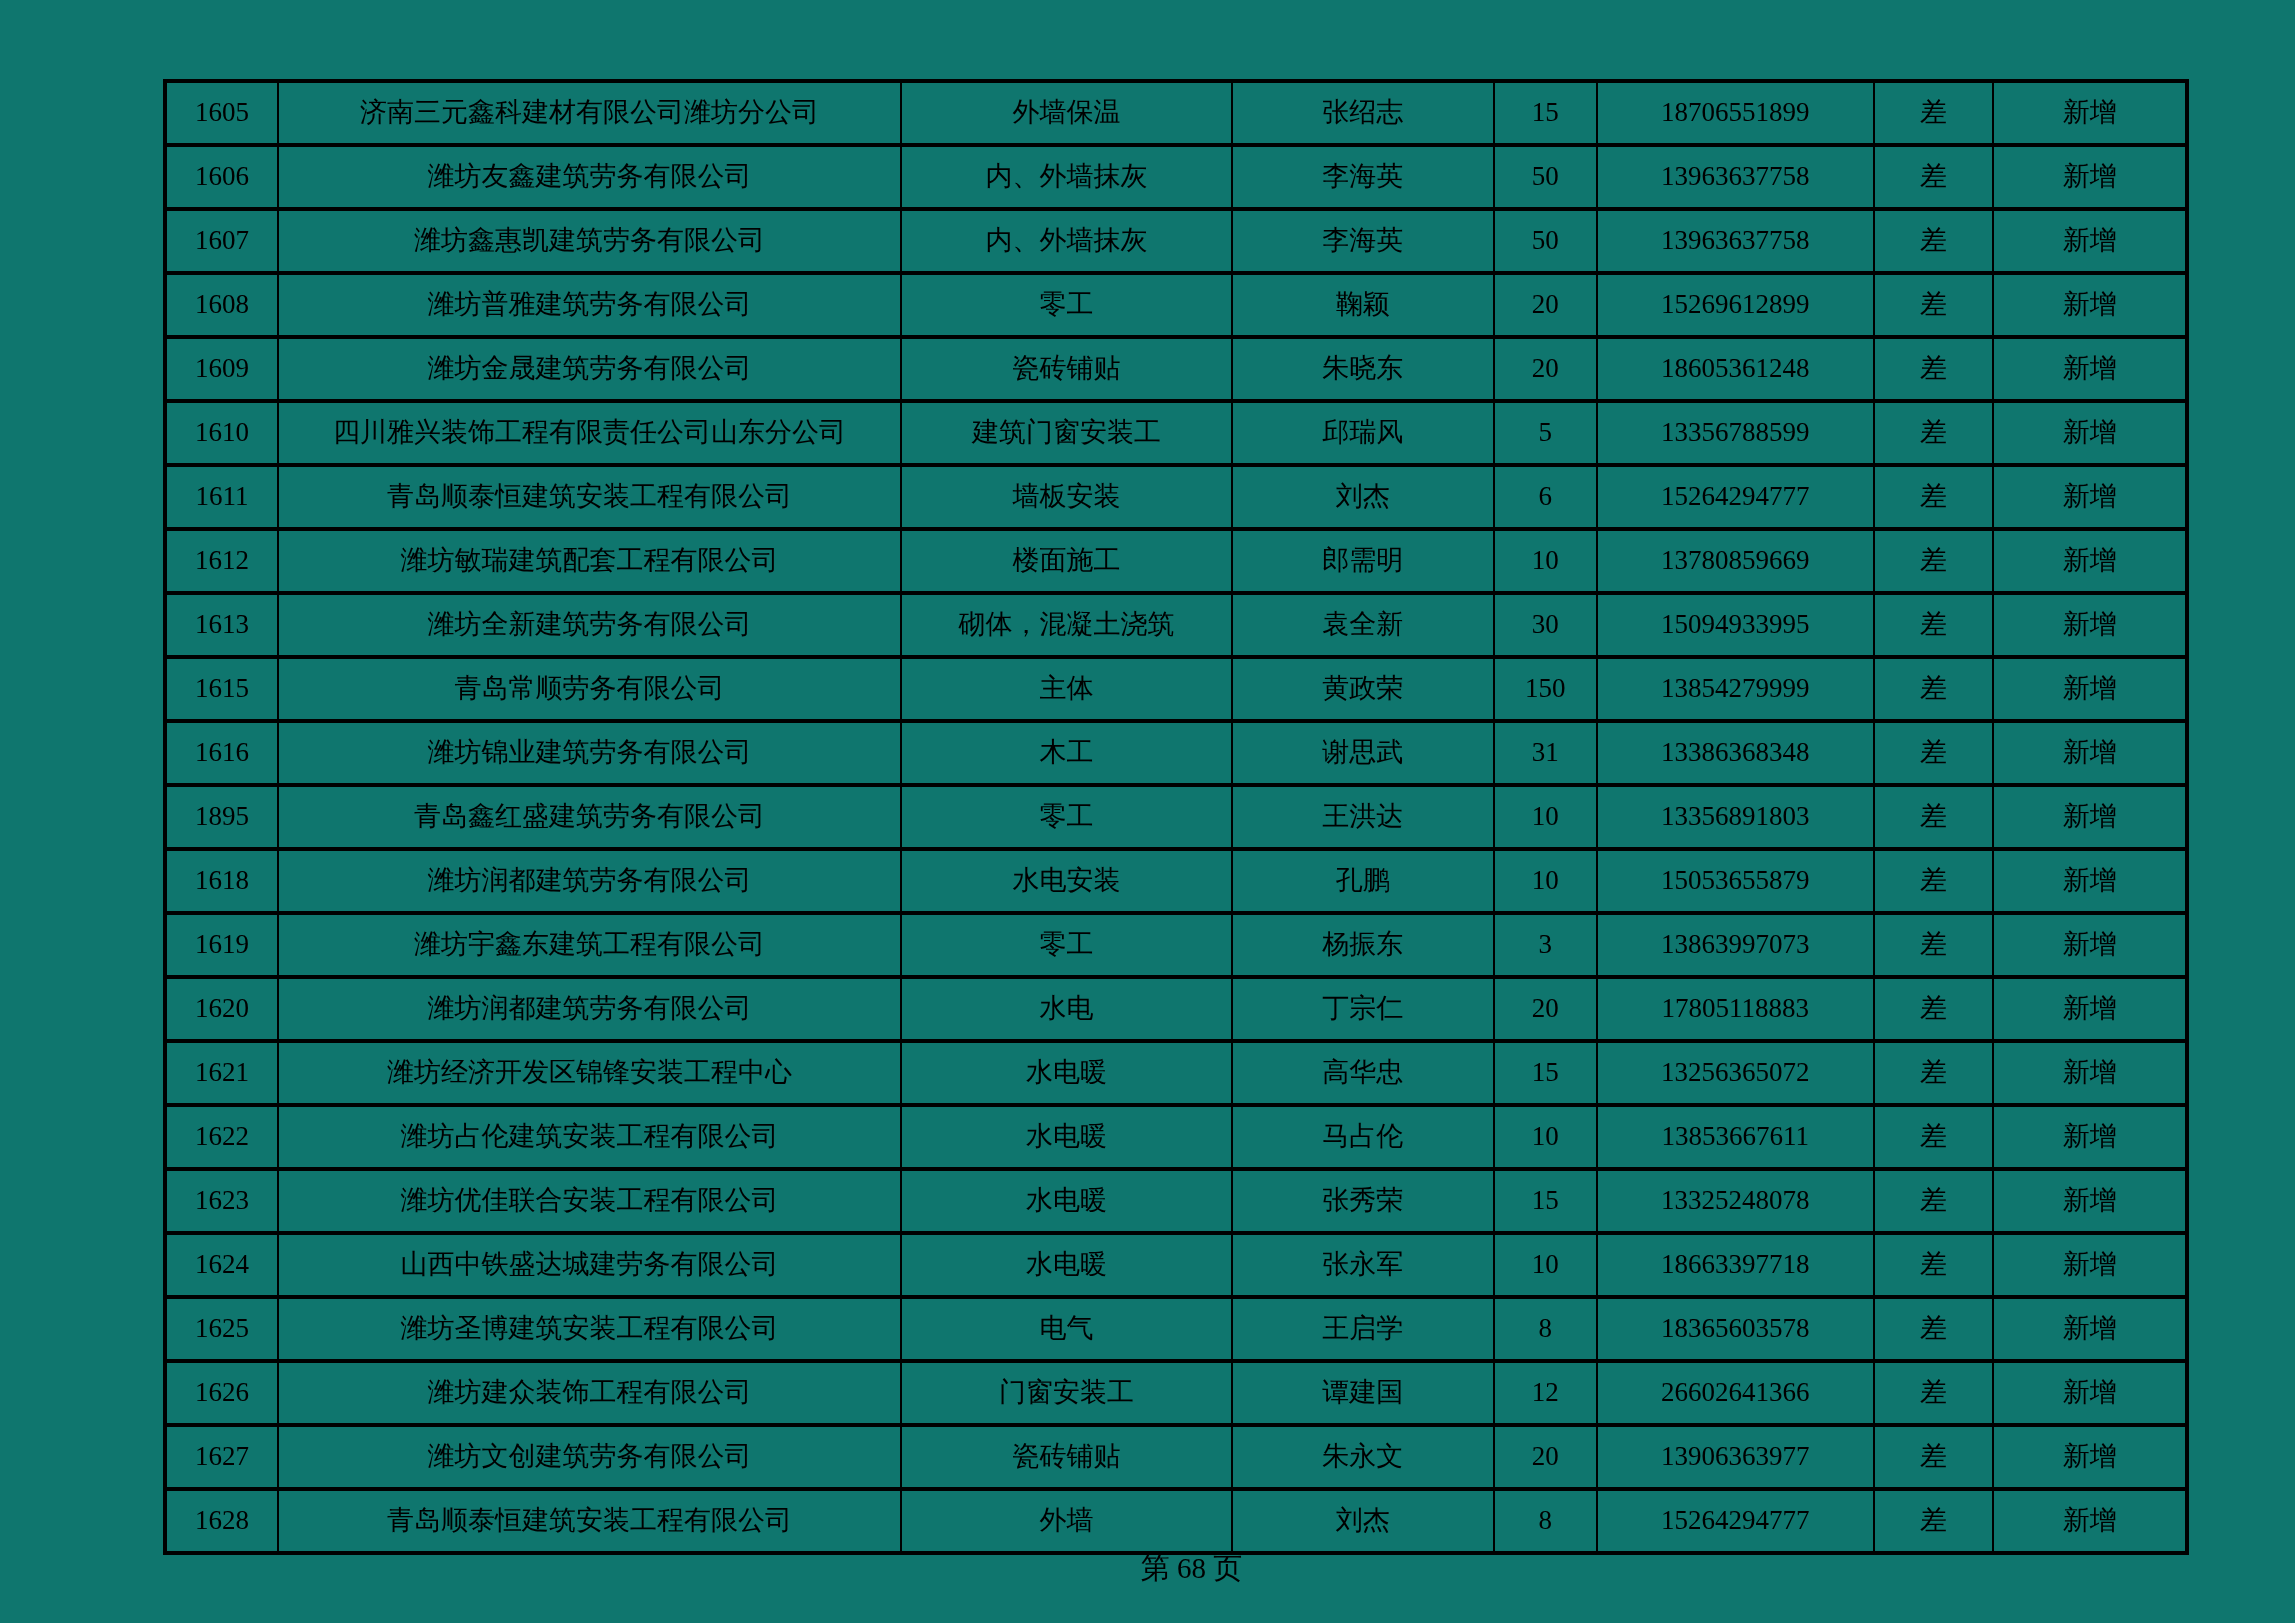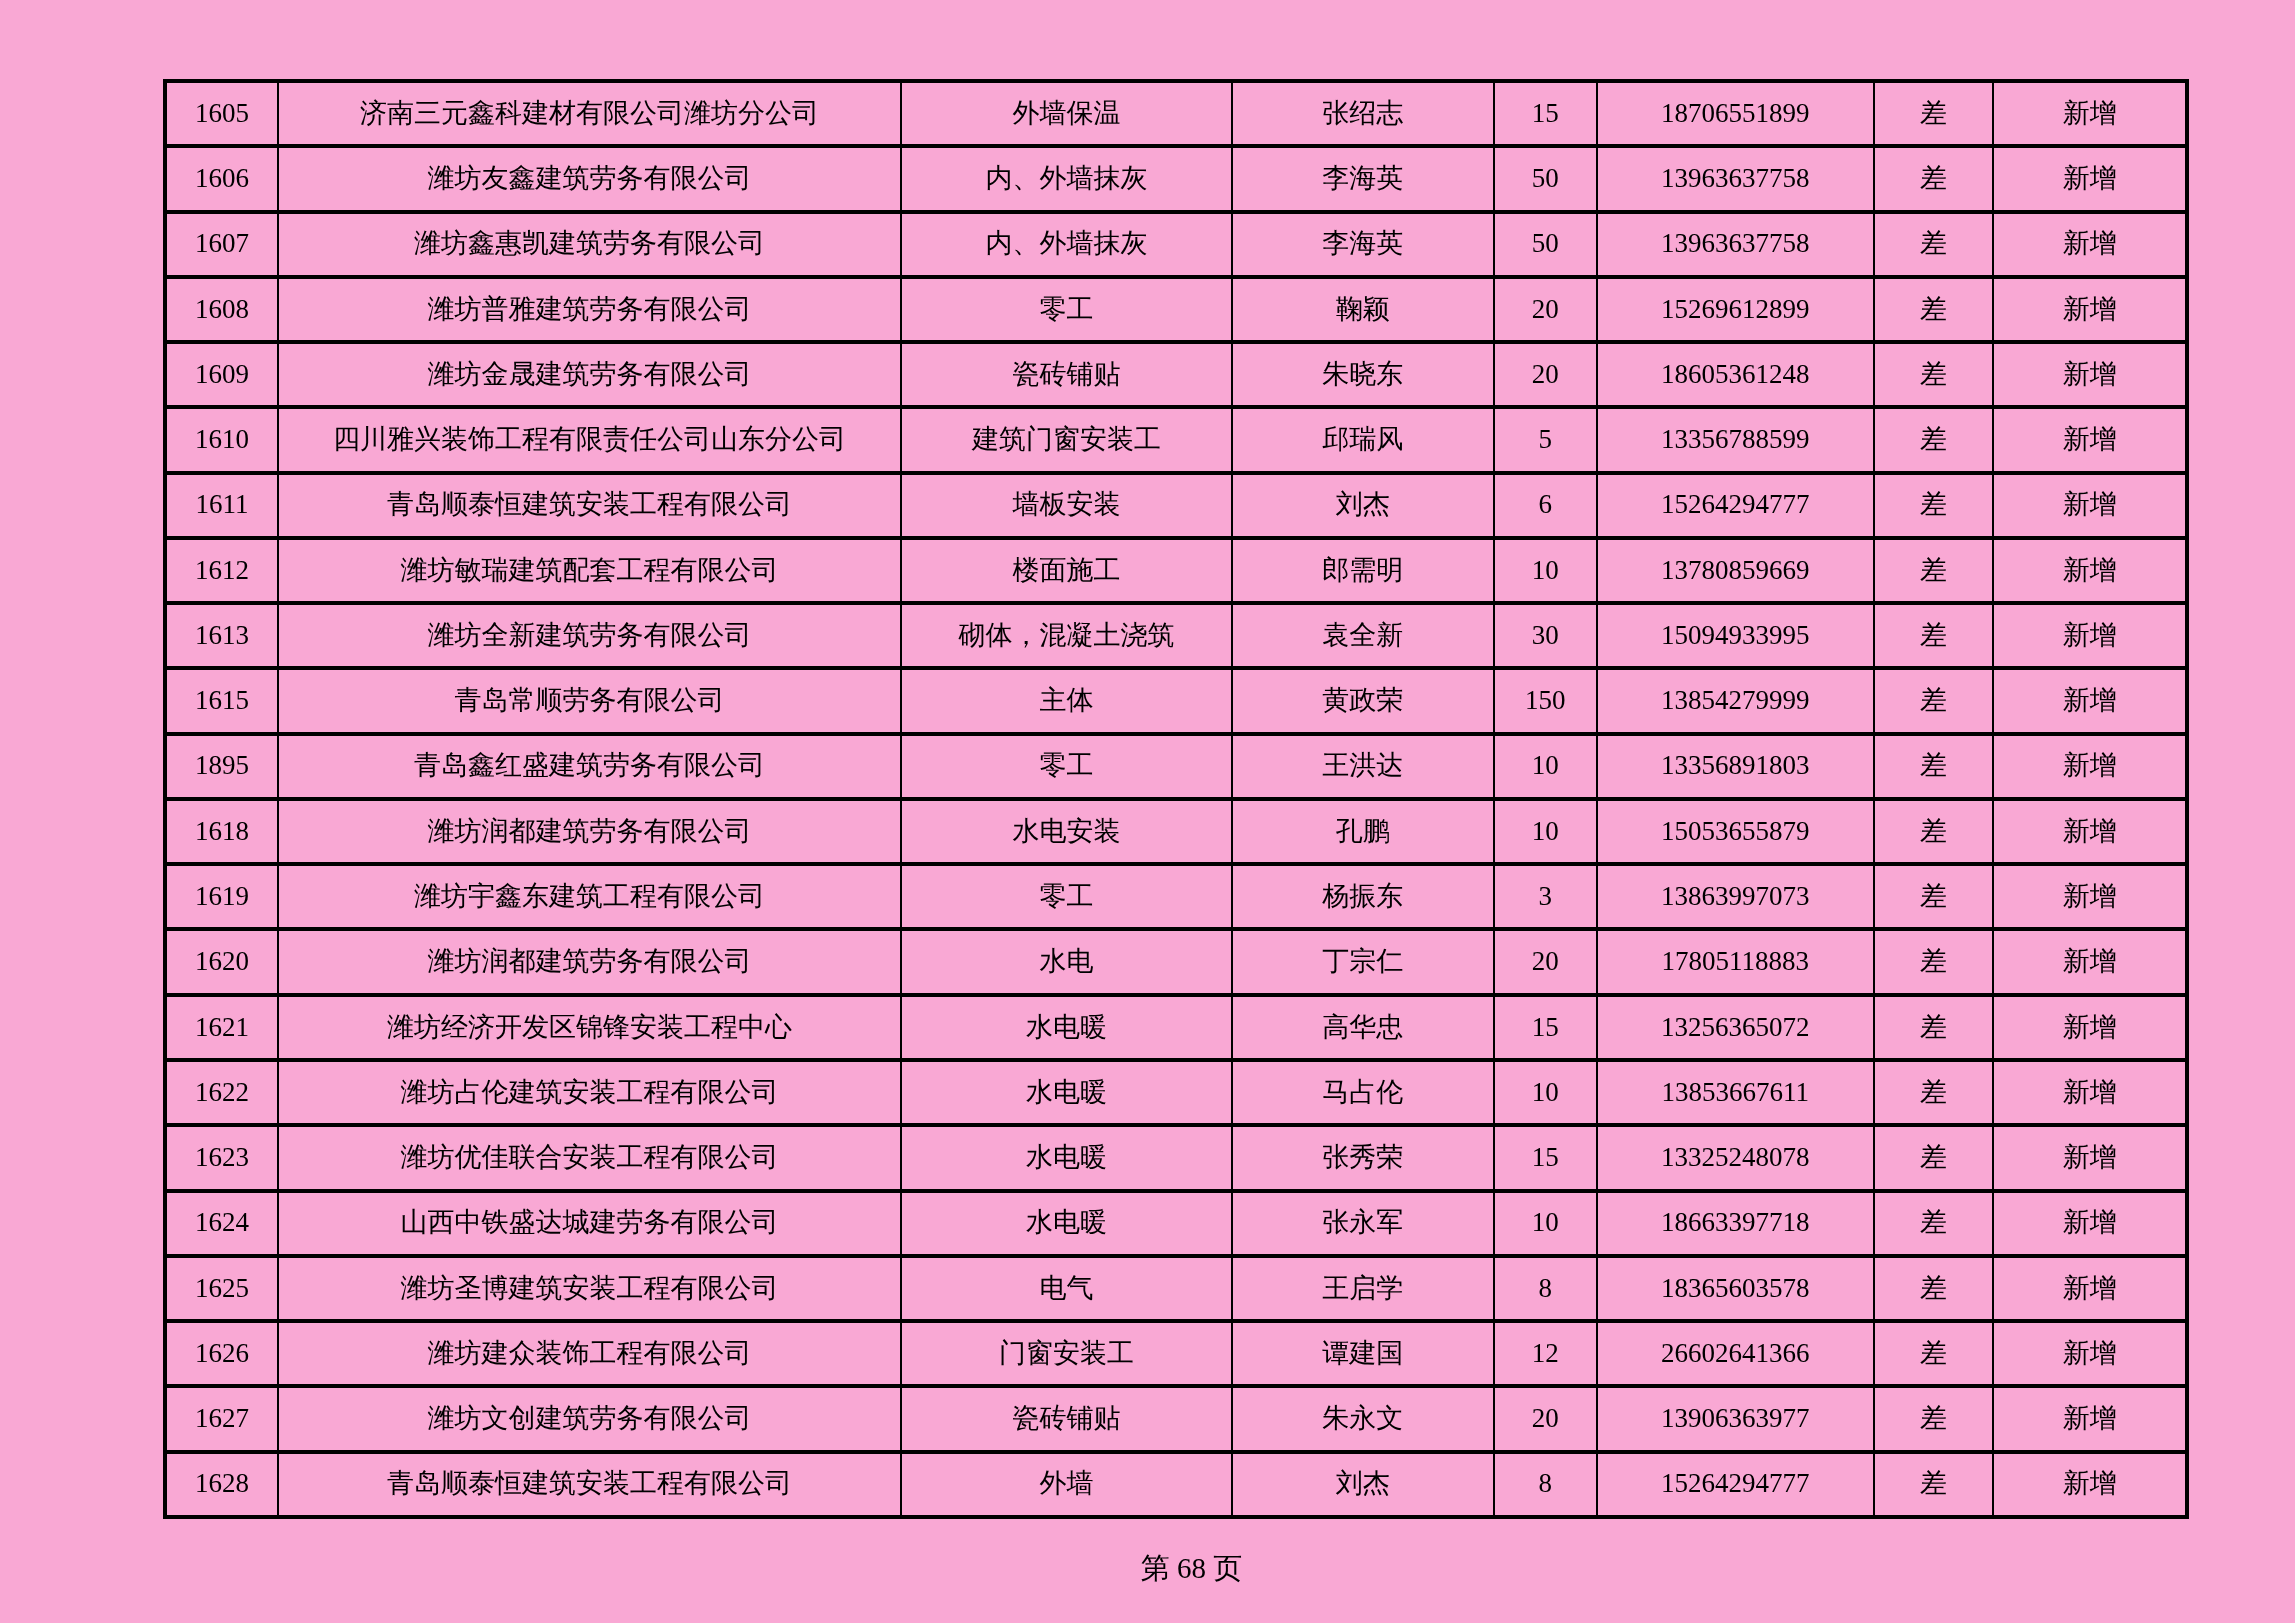--- a/index.html
+++ b/index.html
@@ -4,21 +4,21 @@
 <style>
   html, body {
     margin: 0;
     padding: 0;
     background: #ffffff;
   }
   .page {
     position: relative;
     width: 2295px;
     height: 1623px;
-    background: #f9a8d4;
+    background: #0f766e;
     color: #000000;
     font-family: "Liberation Serif", "DejaVu Serif", serif;
     overflow: hidden;
   }
   table.roster {
     position: absolute;
     left: 163px;
     top: 79px;
     width: 2026px;
     height: 1440px;
@@ -162,20 +162,30 @@
           <td>1615</td>
           <td>青岛常顺劳务有限公司</td>
           <td>主体</td>
           <td>黄政荣</td>
           <td>150</td>
           <td>13854279999</td>
           <td>差</td>
           <td>新增</td>
         </tr>
         <tr>
+          <td>1616</td>
+          <td>潍坊锦业建筑劳务有限公司</td>
+          <td>木工</td>
+          <td>谢思武</td>
+          <td>31</td>
+          <td>13386368348</td>
+          <td>差</td>
+          <td>新增</td>
+        </tr>
+        <tr>
           <td>1895</td>
           <td>青岛鑫红盛建筑劳务有限公司</td>
           <td>零工</td>
           <td>王洪达</td>
           <td>10</td>
           <td>13356891803</td>
           <td>差</td>
           <td>新增</td>
         </tr>
         <tr>

